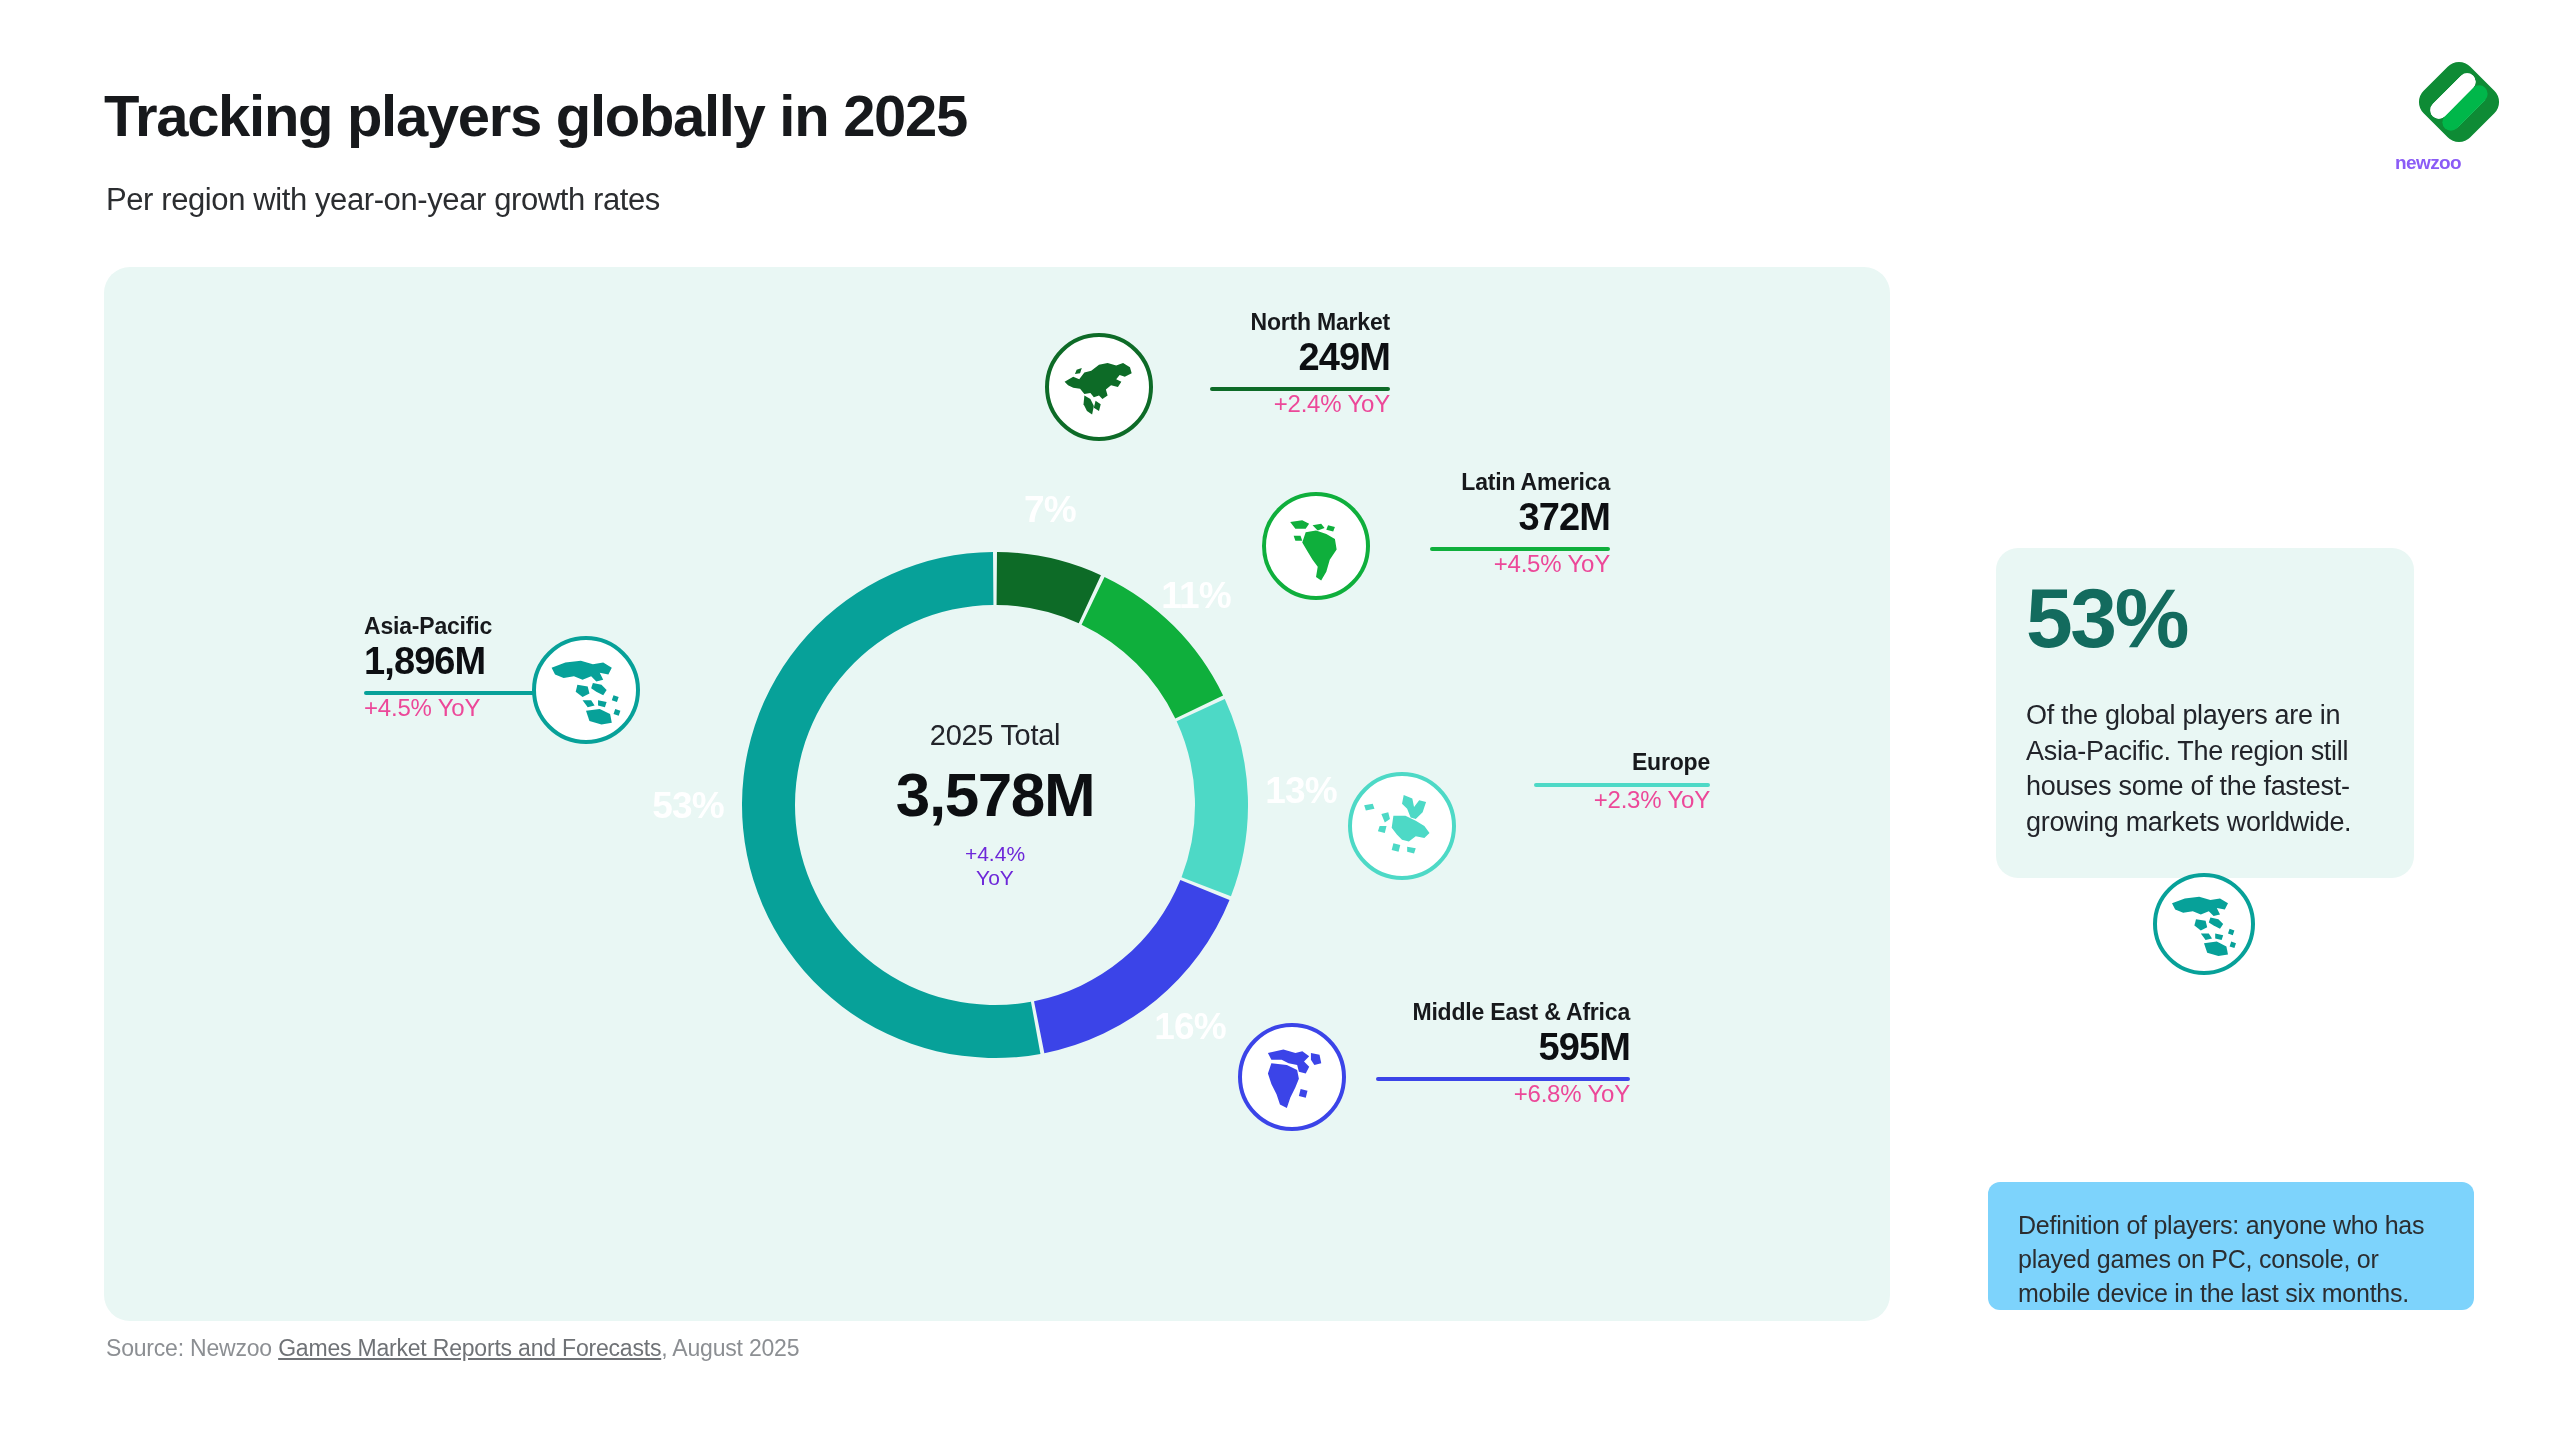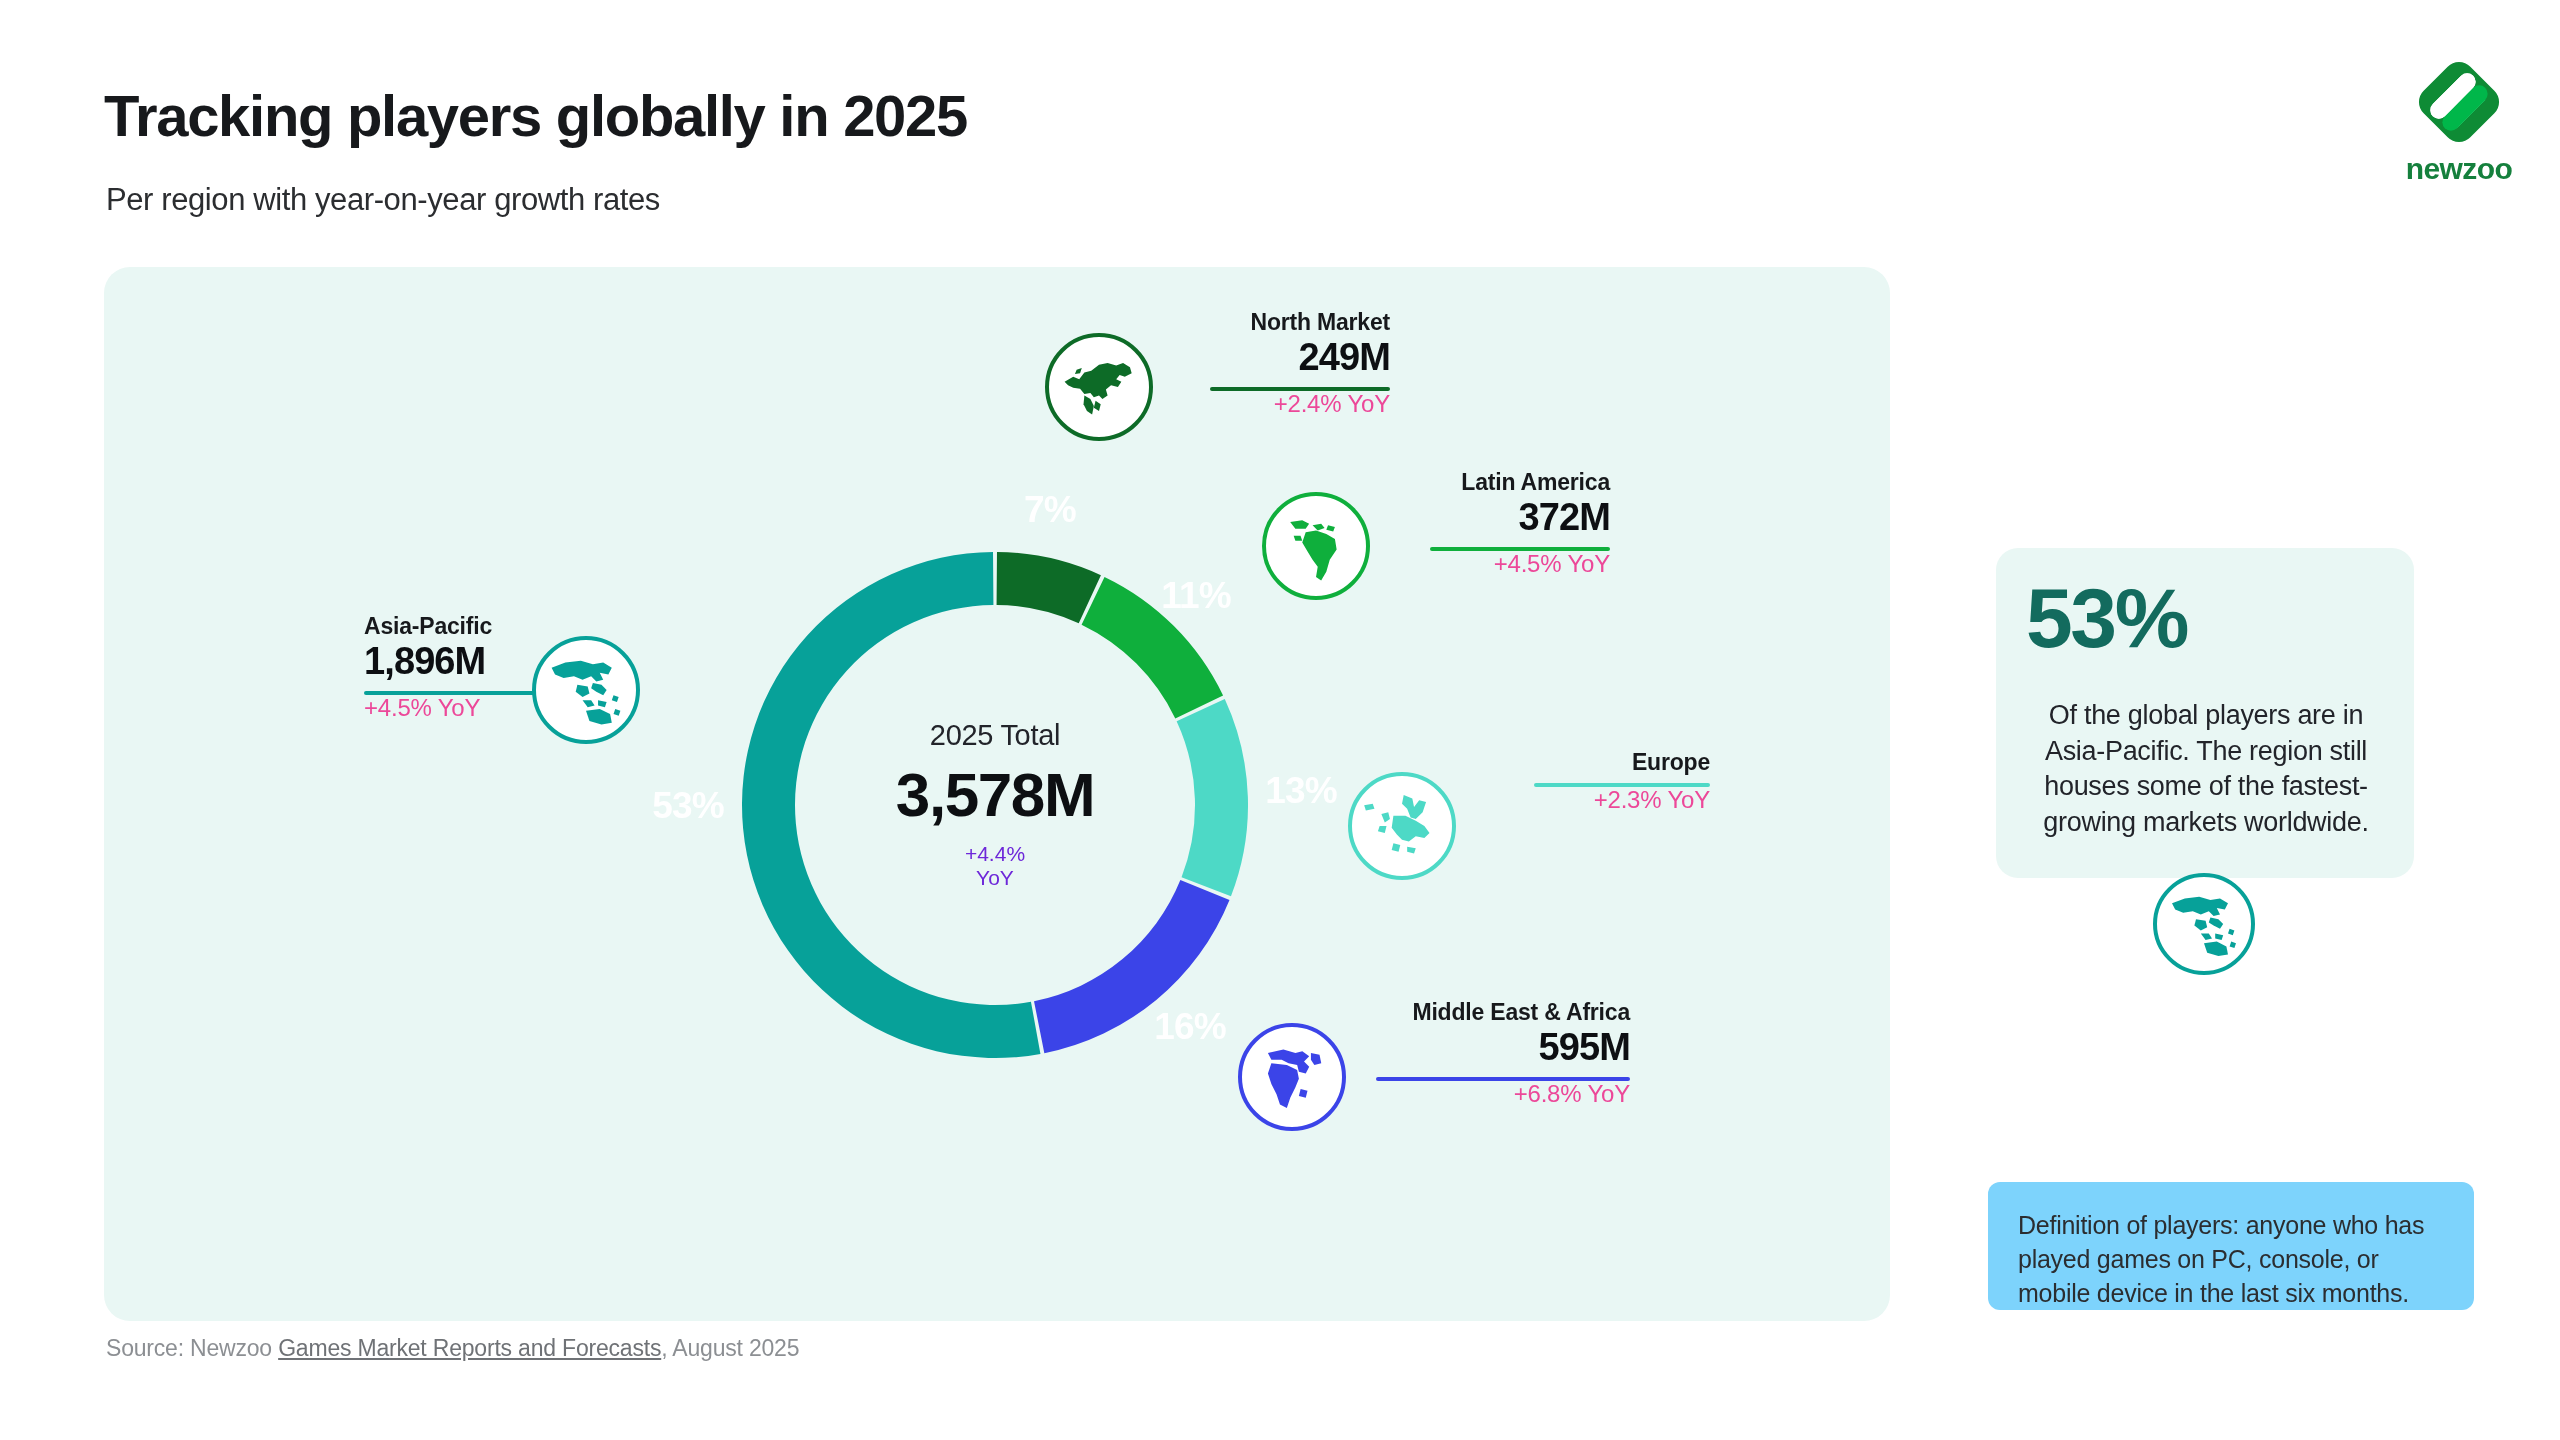--- a/index.html
+++ b/index.html
@@ -20,22 +20,22 @@
   .subtitle{
     position:absolute;left:106px;top:182px;
     font-size:31px;font-weight:400;letter-spacing:-0.4px;
     color:#2b2d30;white-space:nowrap;
   }
 
   
   .logo{position:absolute;left:2395px;top:52px;width:128px;height:140px;}
   .logo-mark{position:absolute;left:14px;top:0;width:100px;height:100px;}
   .logo-word{
-    position:absolute;left:0;top:100px;width:128px;text-align:center;
-    font-size:30px;font-weight:700;color:#15803d;letter-spacing:-0.6px;
+    position:absolute;left:0;top:100px;width:128px;text-align:left;
+    font-size:19px;font-weight:700;color:#8b5cf6;letter-spacing:-0.6px;
   }
 
   
   .panel{
     position:absolute;left:104px;top:267px;width:1786px;height:1054px;
     background:#e9f7f4;border-radius:26px;
   }
 
   
   .donut{position:absolute;left:742px;top:552px;width:506px;height:506px;}
@@ -75,21 +75,21 @@
   .stat-card{
     position:absolute;left:1996px;top:548px;width:418px;height:330px;
     background:#e9f7f4;border-radius:22px;
   }
   .stat-big{
     position:absolute;left:30px;top:28px;
     font-size:84px;font-weight:700;color:#136b5e;letter-spacing:-2.4px;line-height:1;
   }
   .stat-text{
     position:absolute;left:30px;top:150px;width:360px;
-    font-size:27px;font-weight:400;color:#22242a;letter-spacing:-0.3px;line-height:1.32;text-align:center;
+    font-size:27px;font-weight:400;color:#22242a;letter-spacing:-0.3px;line-height:1.32;
   }
   .stat-badge{position:absolute;left:2153px;top:873px;}
 
   .def-card{
     position:absolute;left:1988px;top:1182px;width:486px;height:128px;
     background:#7dd3fc;border-radius:12px;
   }
   .def-text{
     position:absolute;left:30px;top:26px;width:430px;
     font-size:25px;font-weight:400;color:#2b2d30;letter-spacing:-0.25px;line-height:1.36;

